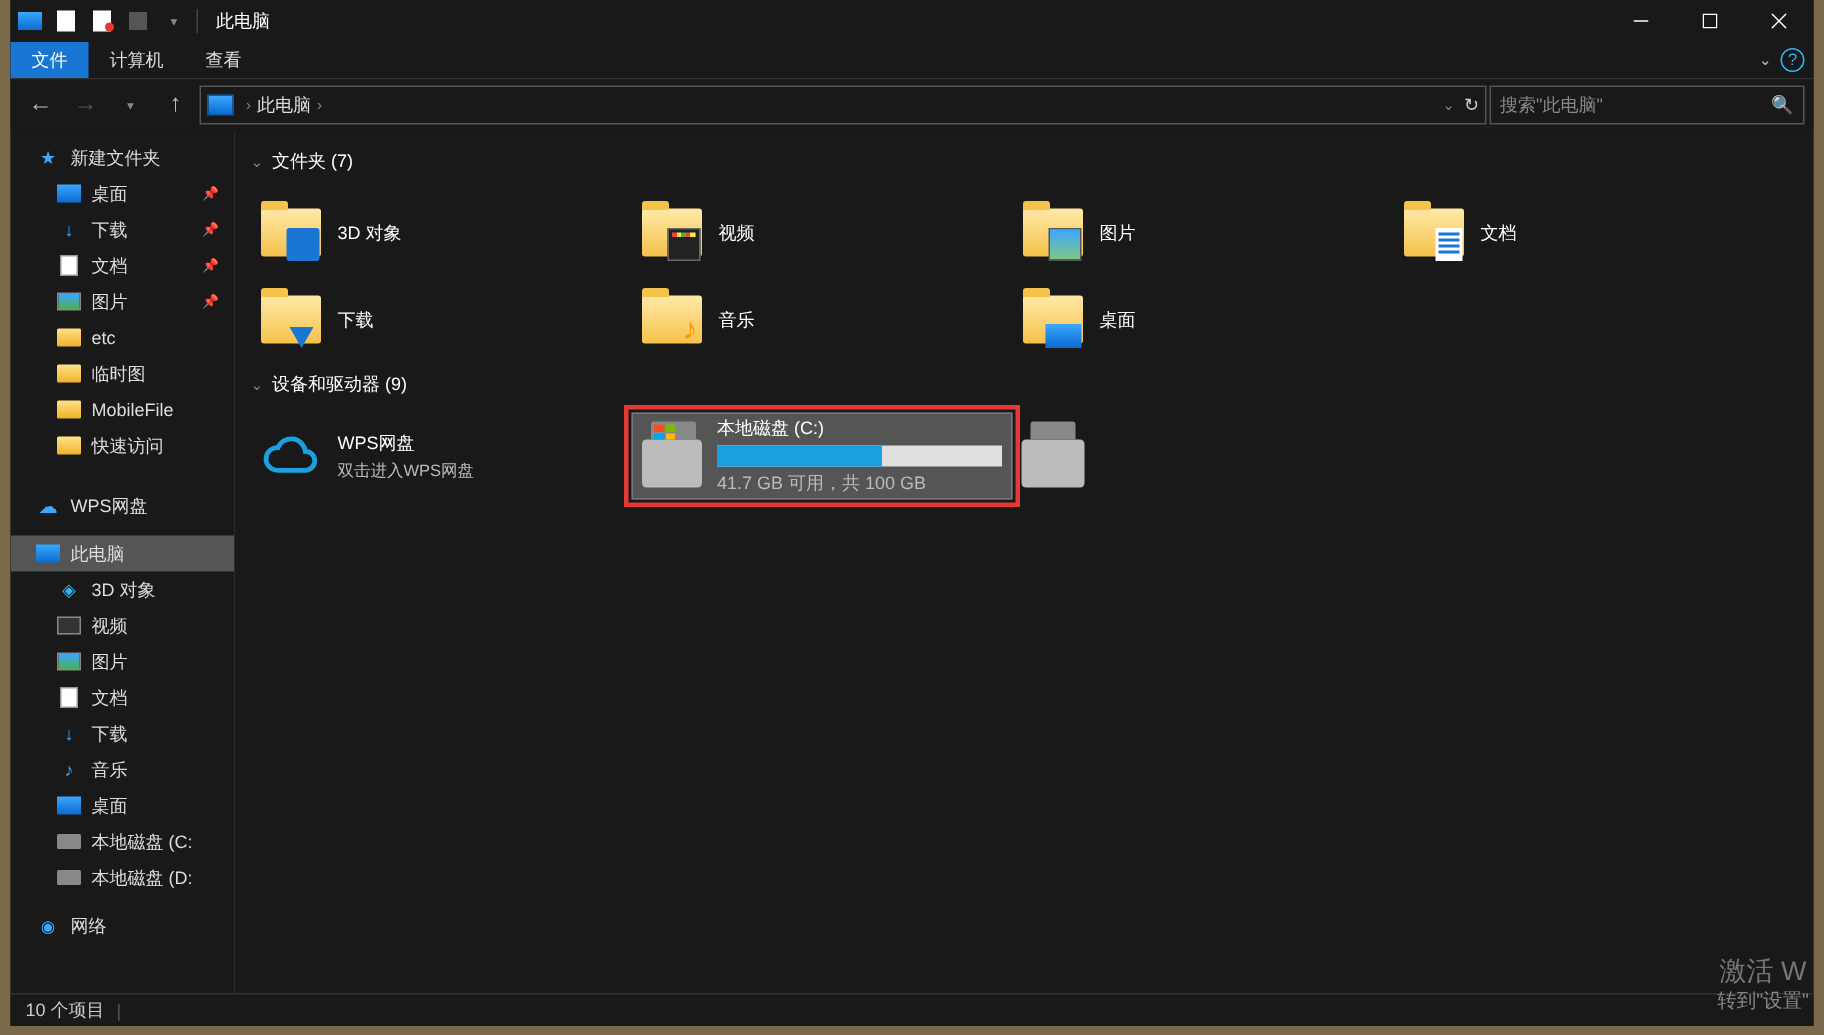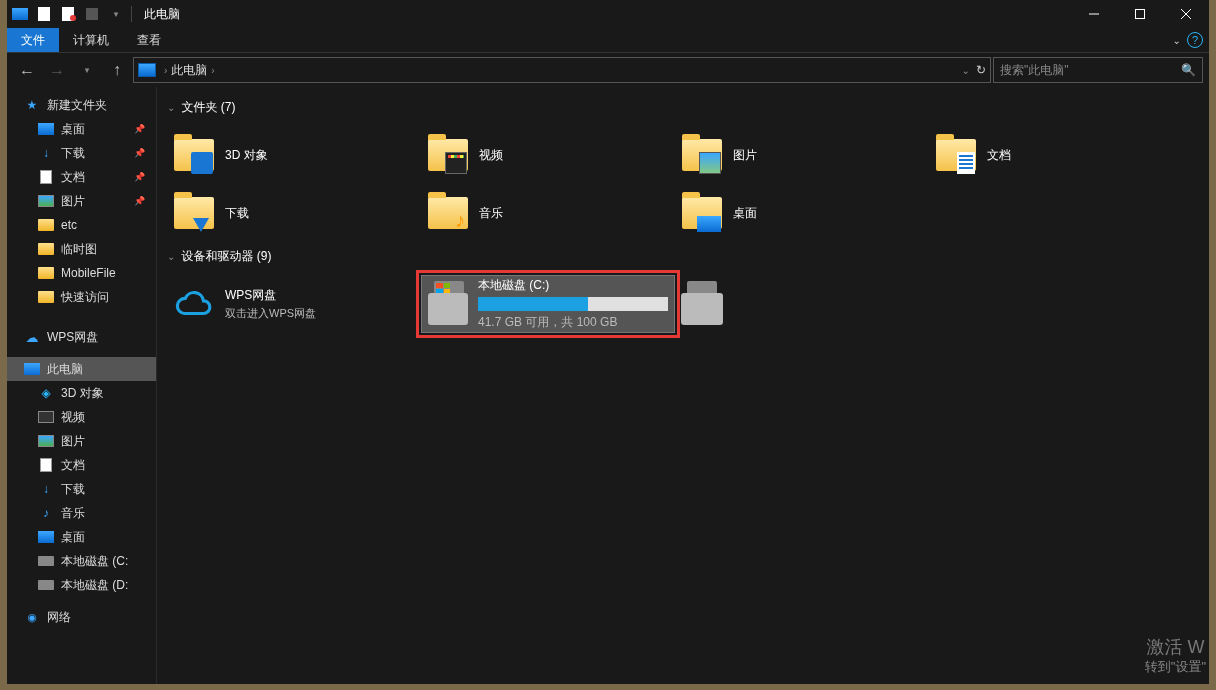--- a/index.html
+++ b/index.html
@@ -396,18 +396,23 @@
             <div class="drive-detail">41.7 GB 可用，共 100 GB</div>
           </div>
         </div>
         <div class="drive-item">
           <div class="drive-ico-big"></div>
         </div>
       </div>
     </div>
   </div>
 
+  <div class="status">
+    <span>10 个项目</span>
+    <span style="margin:0 8px;color:#555;">|</span>
+    <div class="spacer"></div>
+  </div>
 </div>
 
 <div class="watermark">
   <div class="l1">激活 W</div>
   <div>转到"设置"</div>
 </div>
 
 </body></html>

